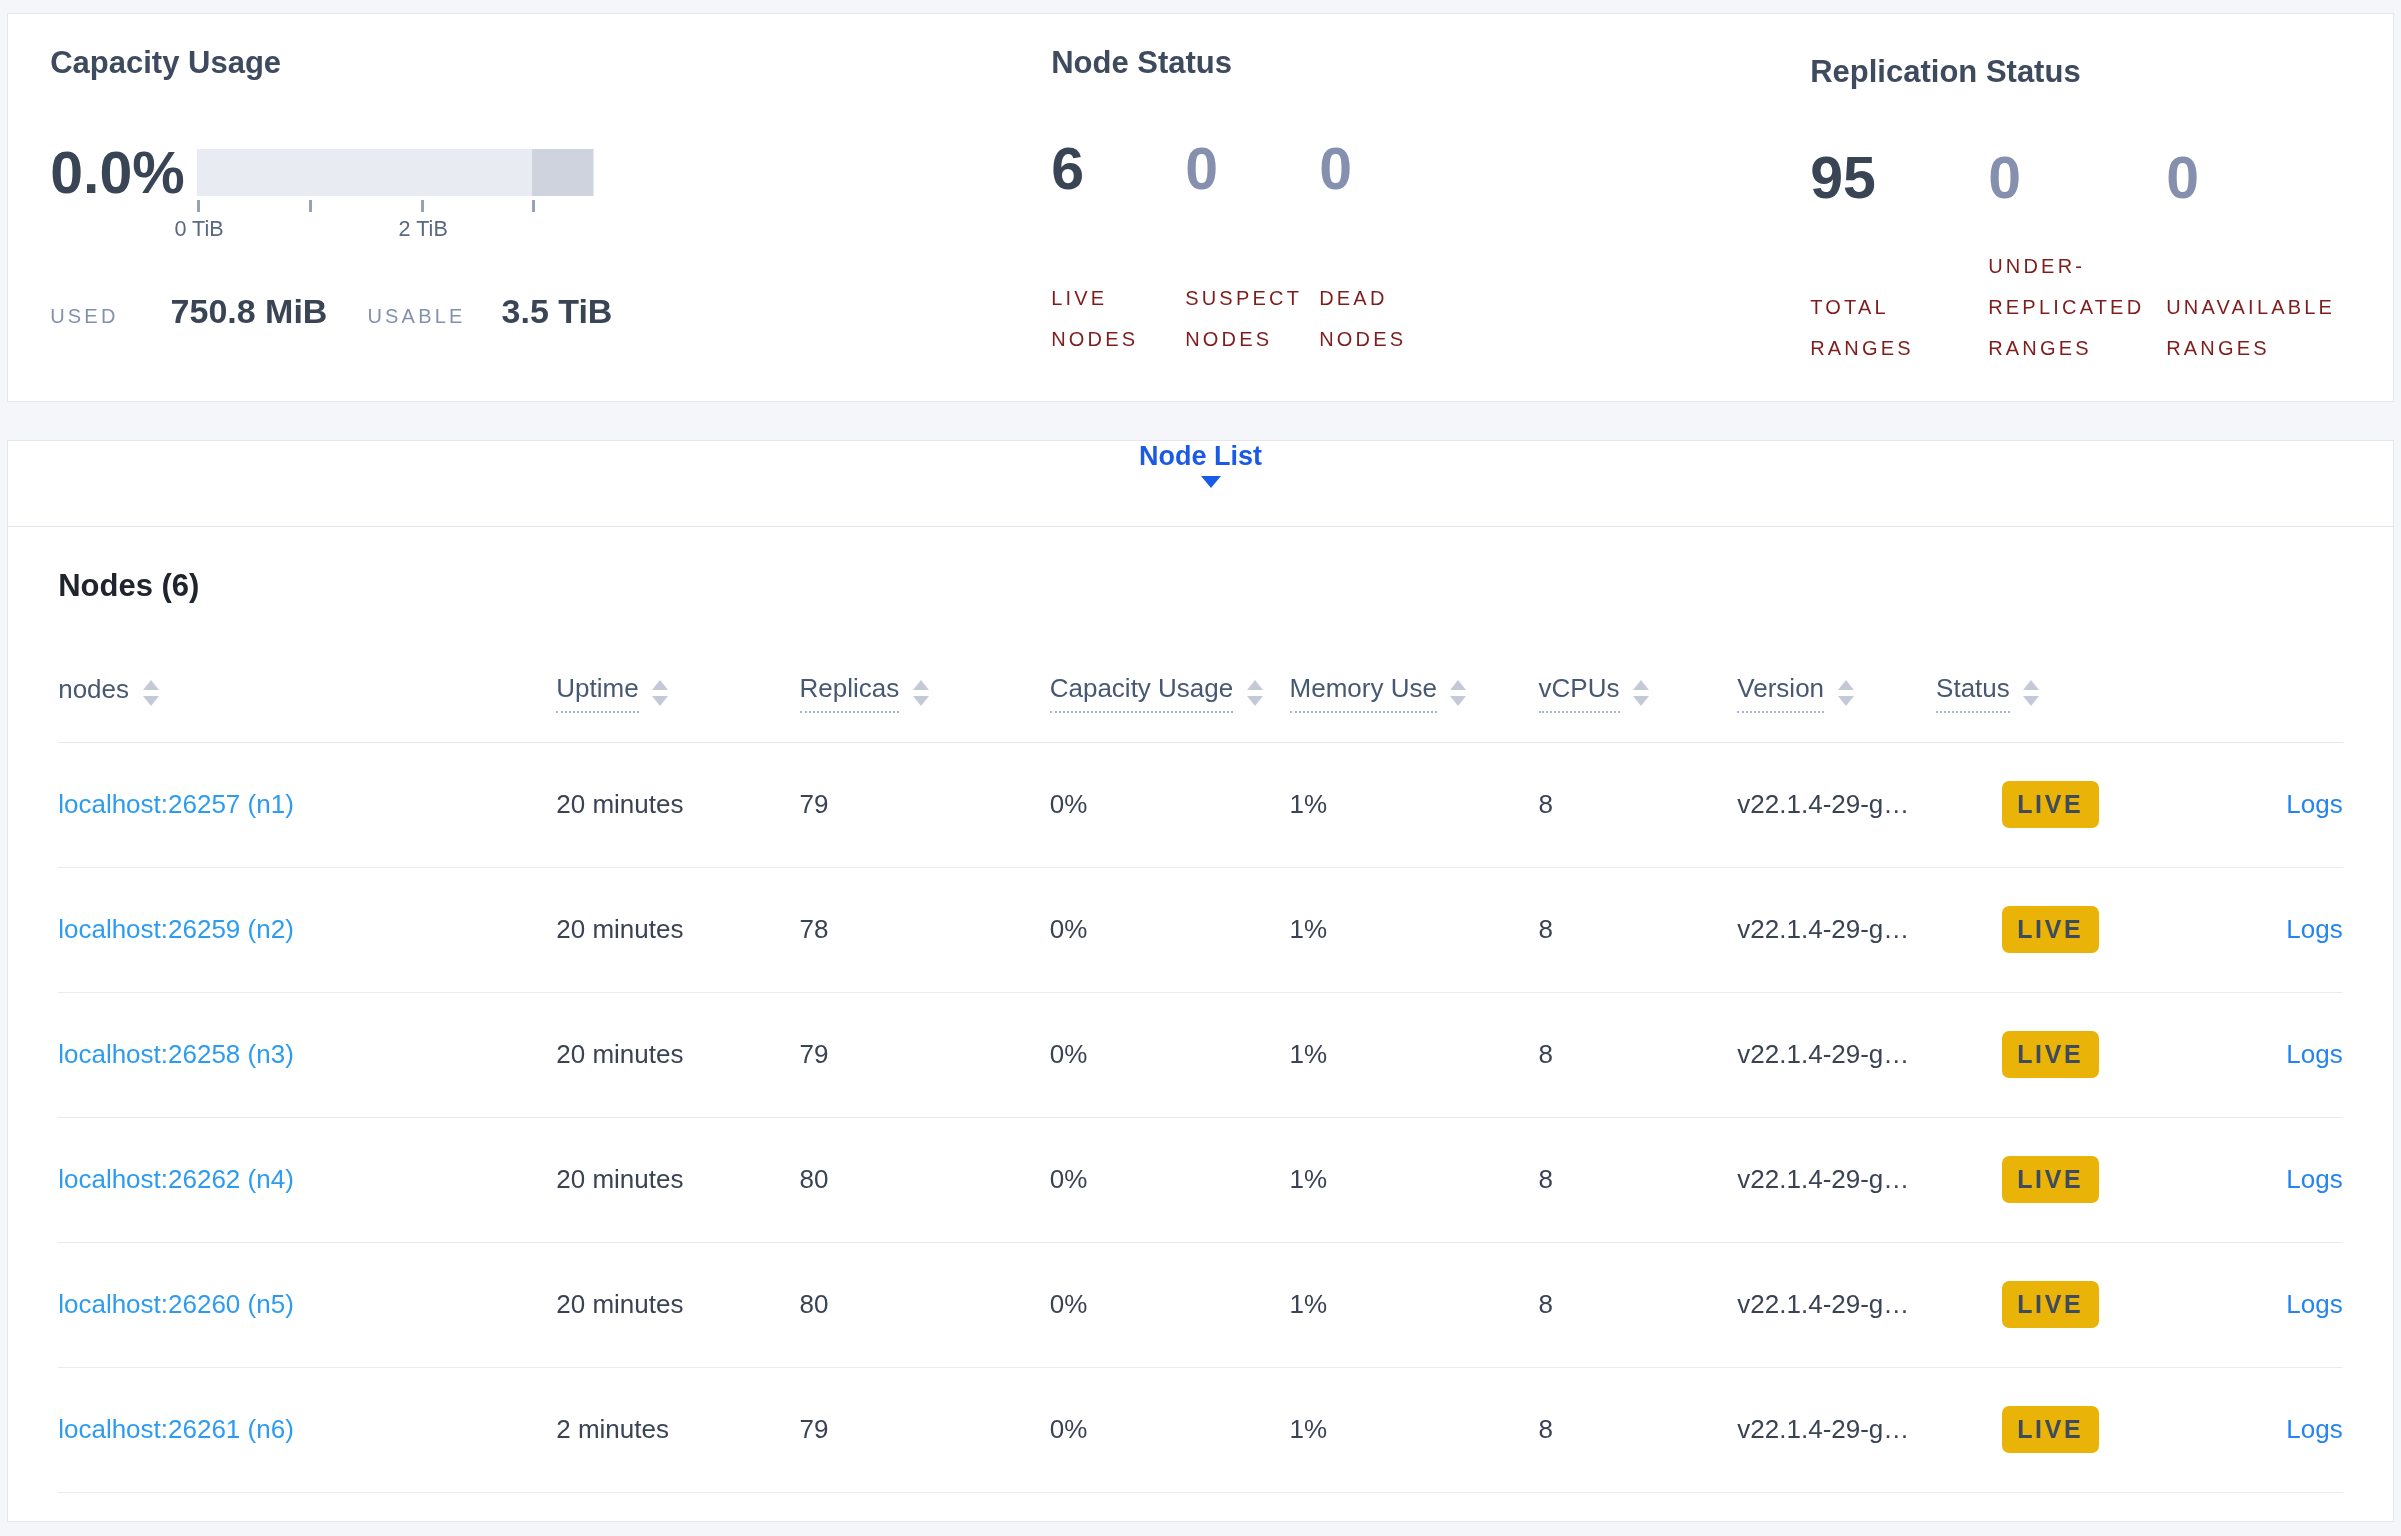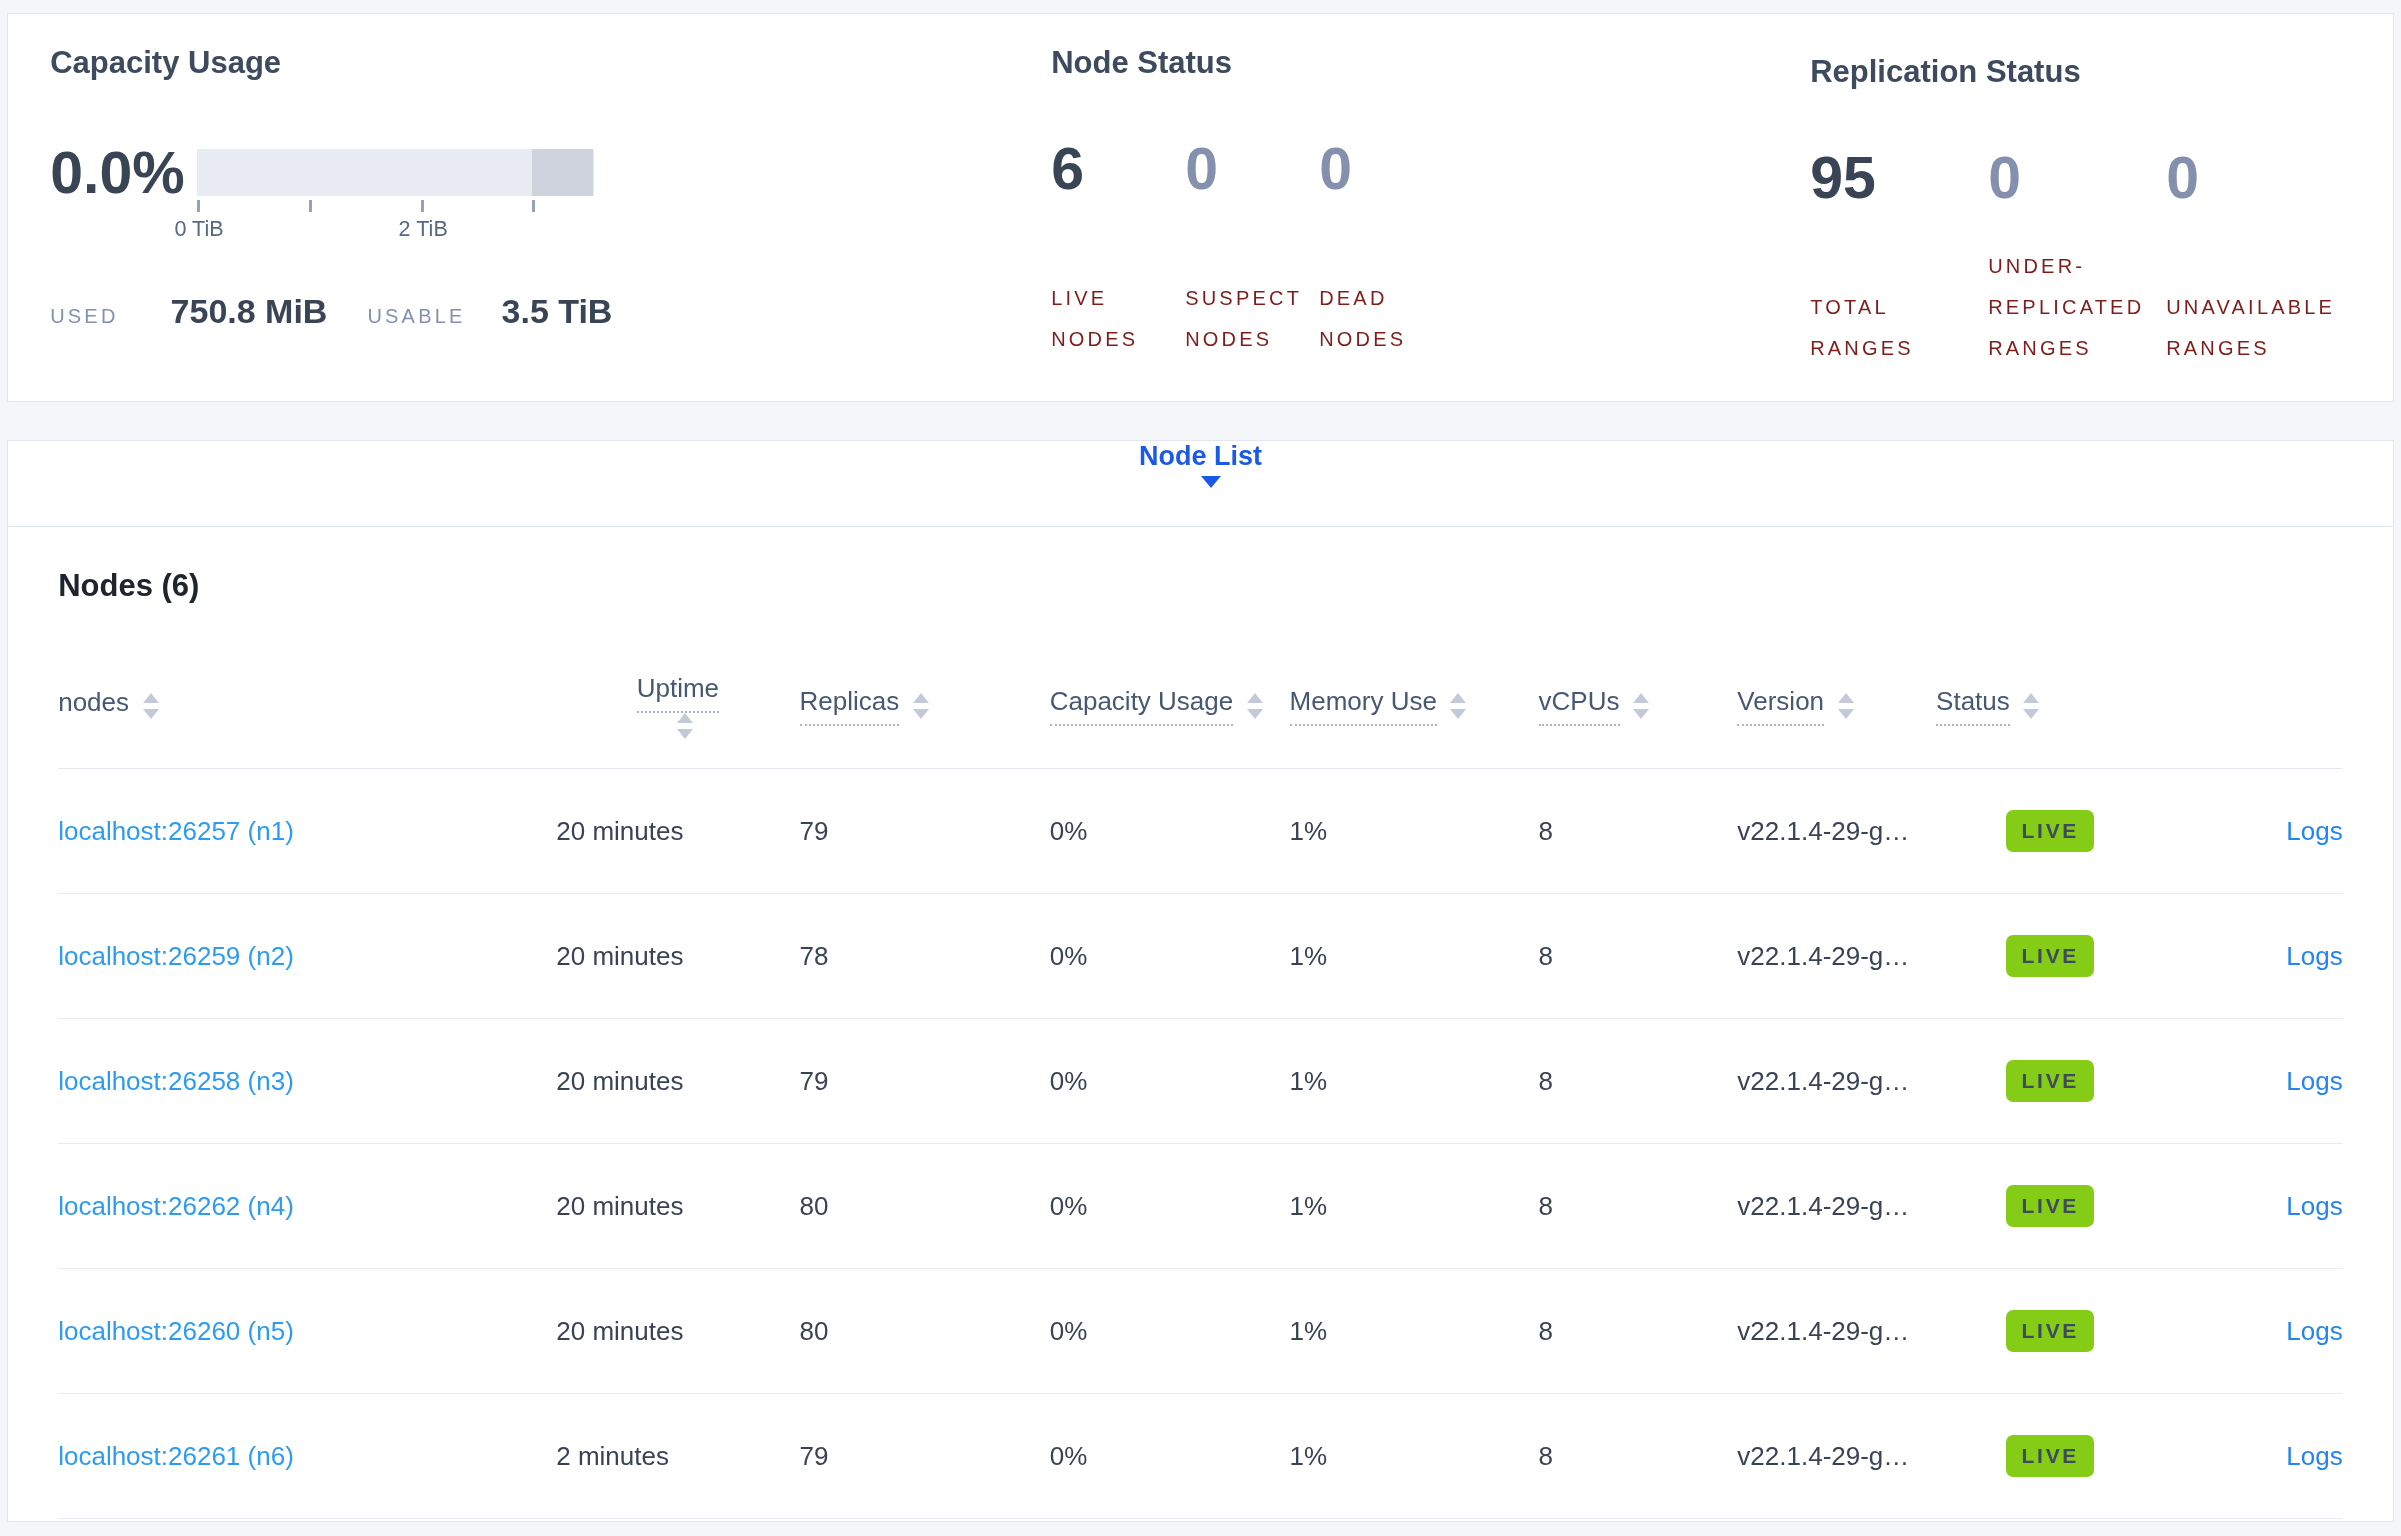--- a/index.html
+++ b/index.html
@@ -77,35 +77,35 @@
   .thead { padding: 3.6px 0 29px; border-bottom: 1.8px solid #e3e8ef; color: #475872; }
   .th { display: flex; align-items: center; }
   .th-label { padding-bottom: 7.2px; }
   .th.sort-underline .th-label { border-bottom: 2.7px dotted #a9b4cb; }
   .sort-icon { display: inline-flex; flex-direction: column; margin-left: 13.5px; gap: 6.3px; }
   .sort-icon .up { width:0;height:0;border-left:8px solid transparent;border-right:8px solid transparent;border-bottom:10px solid #c3c9d6; }
   .sort-icon .down { width:0;height:0;border-left:8px solid transparent;border-right:8px solid transparent;border-top:10px solid #c3c9d6; }
 
   .row { height: 125px; border-bottom: 1.8px solid #e8ecf2; color: #3a4354; }
   .col-nodes    { width: 21.8%; }
-  .col-uptime   { width: 10.65%; flex-direction: column; }
+  .col-uptime   { width: 10.65%; }
   .col-replicas { width: 10.95%; }
   .col-capacity { width: 10.5%; }
   .col-memory   { width: 10.9%; }
   .col-vcpus    { width: 8.7%; }
   .col-version  { width: 8.7%; }
   .col-status   { width: 10.0%; text-align: center; }
   .col-logs     { width: 7.8%; text-align: right; }
 
   a { text-decoration: none; cursor: pointer; }
   .node-link { color: #2d9cf0; }
   .logs-link { color: #2584f0; }
   .badge {
-    display: inline-block; background: #84cc16; border-radius: 7.2px;
-    padding: 9px 15.3px; font-size: 21px; font-weight: 700;
+    display: inline-block; background: #eab308; border-radius: 7.2px;
+    padding: 9px 15.3px; font-size: 25px; font-weight: 700;
     letter-spacing: 2.7px; color: #3e4a5e;
   }
 </style>
 </head>
 <body>
 
 <div class="card" id="summary-card">
 
   <div class="section" id="capacity-section">
     <div class="section-title">Capacity Usage</div>

